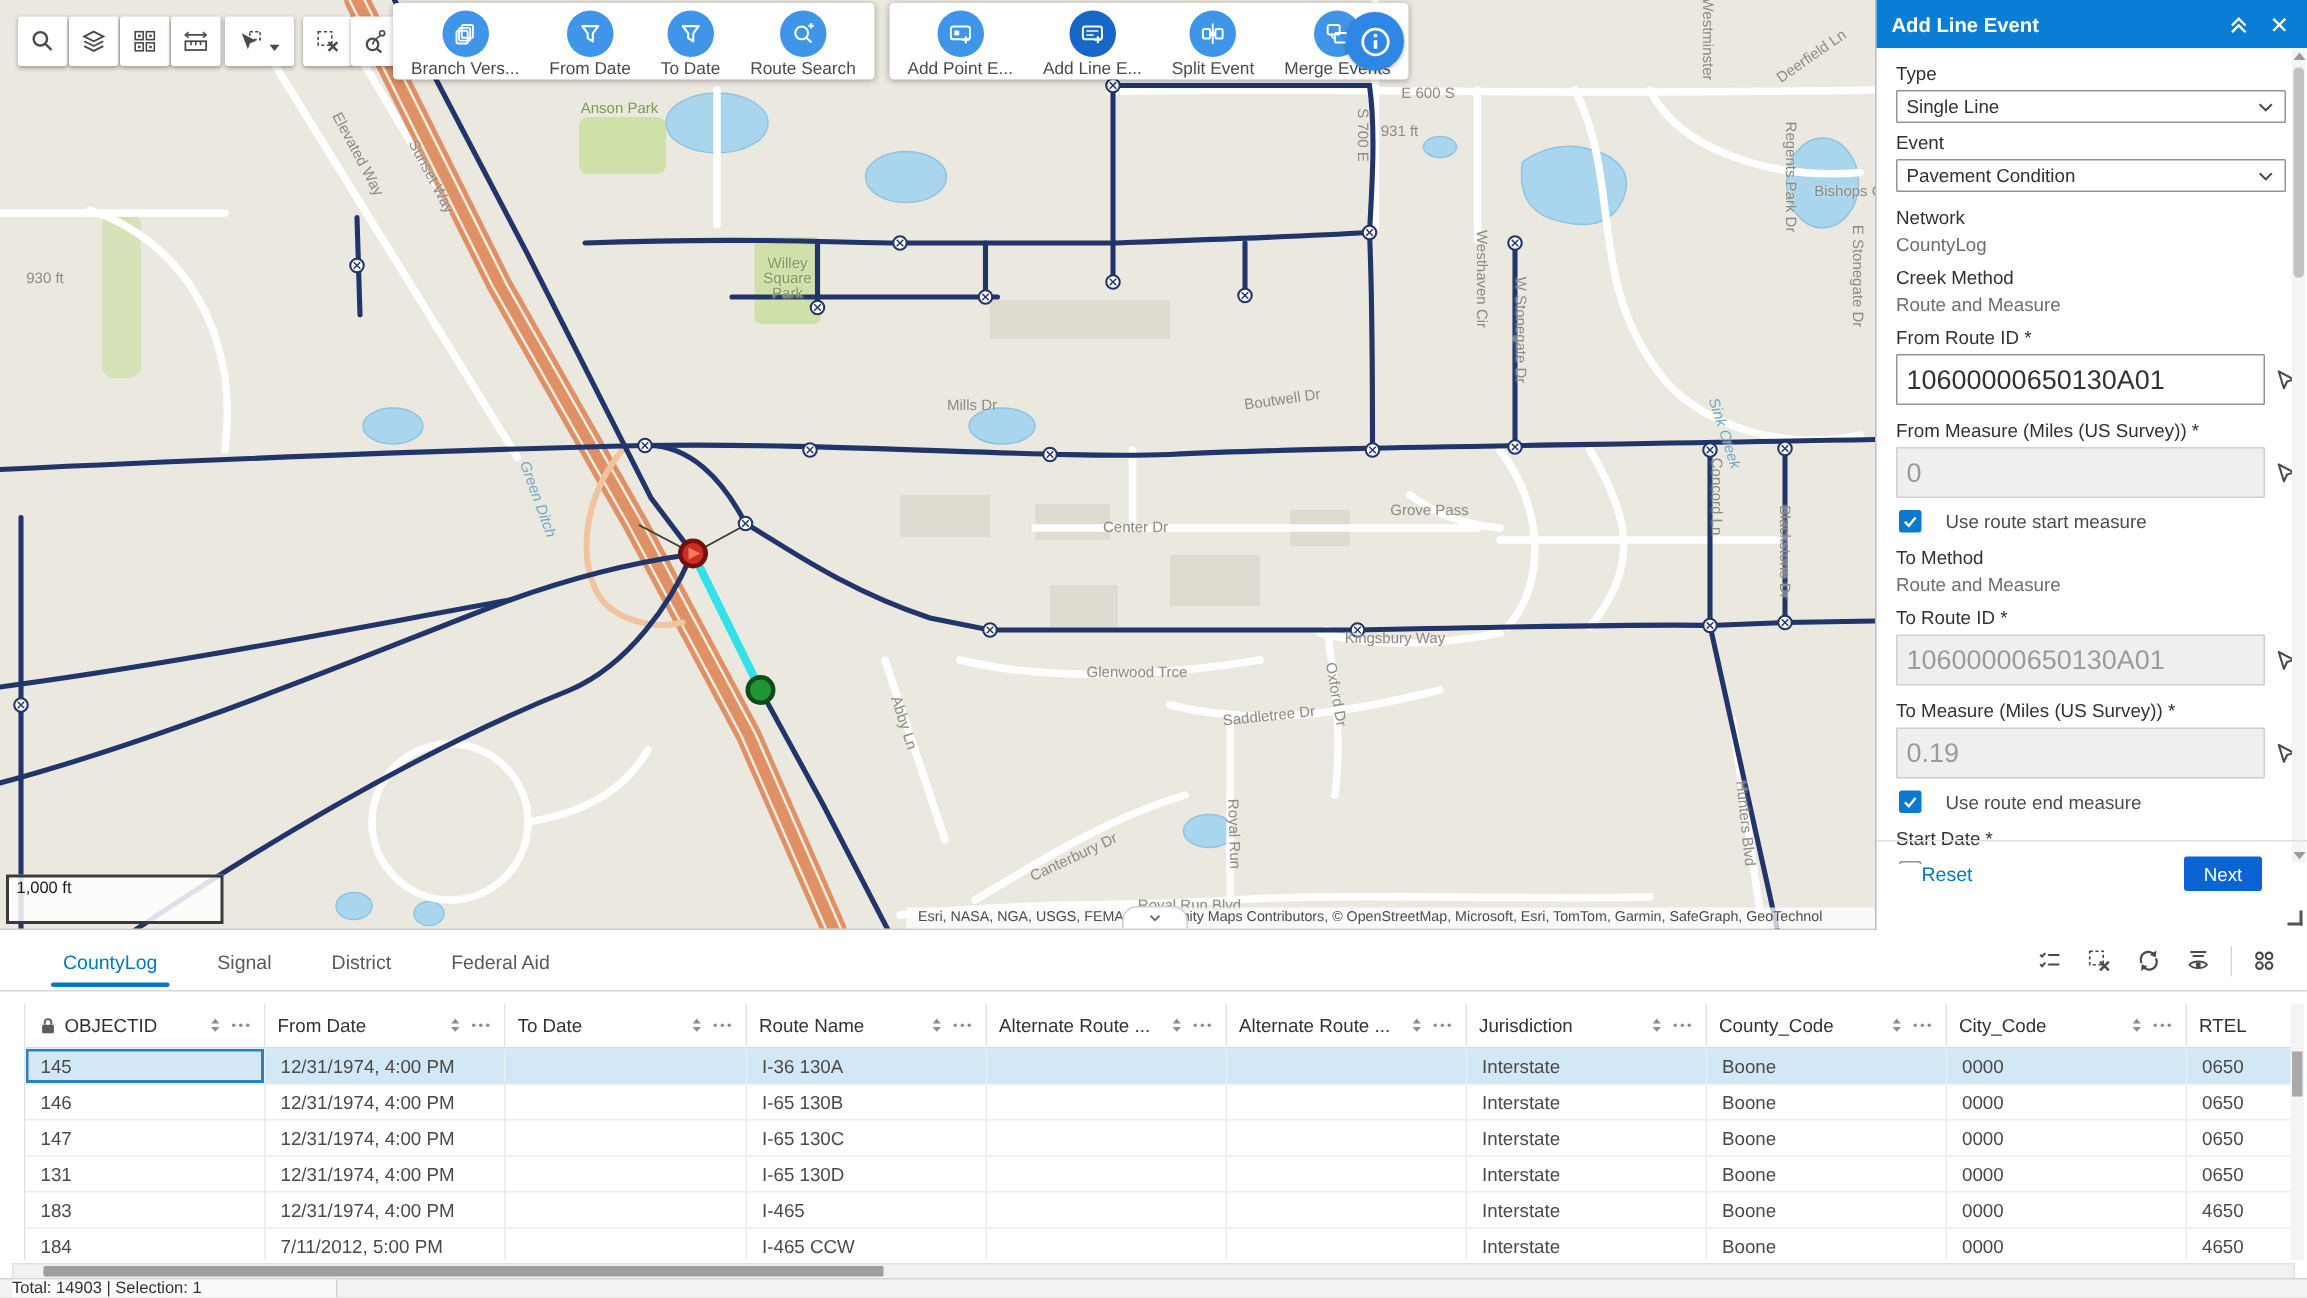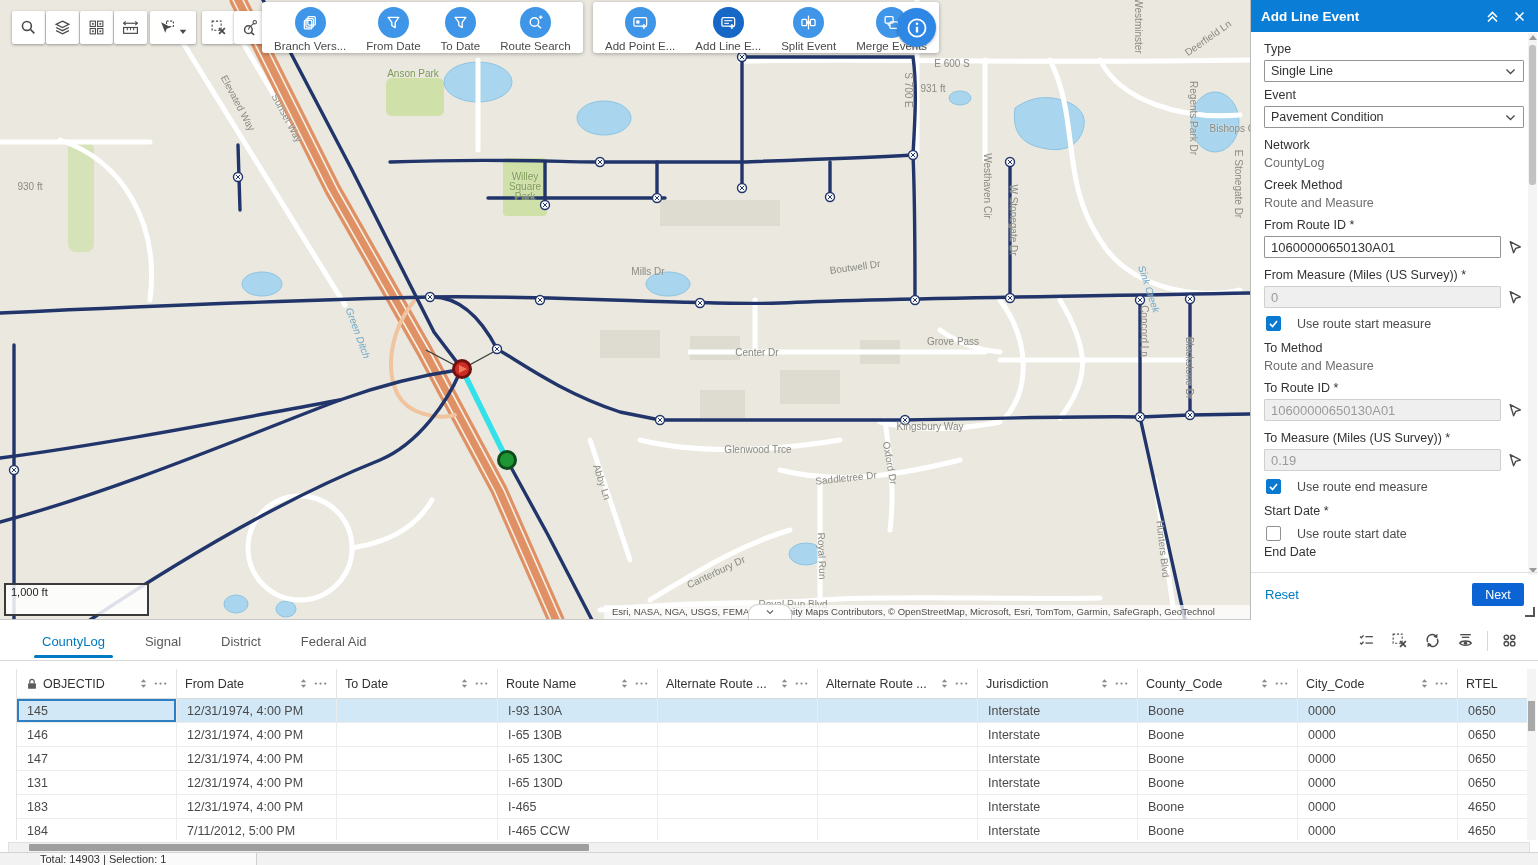--- a/index.html
+++ b/index.html
@@ -40,40 +40,40 @@
   #panel { position:absolute; left:1250px; top:0; width:288px; height:620px; background:#fff; border-left:1px solid #bcbcbc; }
   #panel-header { height:32px; background:#0a7dd6; color:#fff; display:flex; align-items:center; padding:0 10px; }
   #panel-title { font-size:13.5px; font-weight:bold; flex:1; }
   .ph-icon { width:17px; height:17px; margin-left:10px; cursor:pointer; }
   #panel-body { position:absolute; top:32px; bottom:44px; left:0; right:10px; padding:10px 4px 0 13px; overflow:hidden; font-size:12.5px;}
   .flabel { color:#323232; margin-bottom:4px; }
   .fvalue { color:#6e6e6e; margin-bottom:8px; }
   .fgap { margin-top:10px; }
   .inrow { display:flex; align-items:center; gap:6px; margin-bottom:4px;}
   .tbx { flex:1; height:22px; border:1px solid #949494; background:#fff; font-family:"Liberation Sans",sans-serif;
-    font-size:13px; color:#323232; padding:4px 6px; border-radius:1px;}
+    font-size:18px; color:#323232; padding:16px 6px; border-radius:1px;}
   .tbx.dis { background:#efefef; border-color:#cfcfcf; color:#9b9b9b; }
   .ptr-ic { width:17px; height:17px; flex:none; cursor:pointer;}
   .selbox { height:22px; border:1px solid #949494; border-radius:1px; display:flex; align-items:center; padding:0 6px; margin-bottom:6px; cursor:pointer; background:#fff;}
   .selbox .sval { flex:1; color:#323232; }
   .selbox svg { width:13px; height:13px; }
   .datebox { height:22px; border:1px solid #949494; border-radius:1px; display:flex; align-items:center; gap:6px; padding:0 6px; margin-bottom:6px; background:#fff; cursor:pointer;}
   .datebox .dval { flex:1; color:#323232; }
   .datebox svg.cal { width:15px; height:15px; }
   .datebox svg.chv { width:13px; height:13px; }
   .chkrow { display:flex; align-items:center; gap:16px; margin:8px 0 4px 2px; cursor:pointer; }
   .chk { width:15px; height:15px; border:1px solid #919191; border-radius:2px; background:#fff; flex:none; display:flex; align-items:center; justify-content:center;}
   .chk.on { background:#0a7ad1; border-color:#0a7ad1; }
   .chk svg { width:11px; height:11px; }
   .chklabel { color:#4c4c4c; }
   #panel-scroll { position:absolute; right:1px; top:33px; bottom:45px; width:9px; background:#f4f4f4; }
   #panel-thumb { position:absolute; left:1px; top:12px; width:7px; height:140px; background:#c2c2c2; border-radius:3px;}
   .scroll-arrow { position:absolute; left:1px; width:0; height:0; border-left:4px solid transparent; border-right:4px solid transparent; }
-  #panel-footer { position:absolute; bottom:4px; left:0; right:0; height:44px; border-top:1px solid #e0e0e0;
-    display:flex; align-items:center; padding:0 14px;gap:42px; }
+  #panel-footer { position:absolute; bottom:16px; left:0; right:0; height:44px; border-top:1px solid #e0e0e0;
+    display:flex; align-items:center; padding:0 30px;gap:42px; }
   #reset-link { color:#0079c1; font-size:13px; flex:1; cursor:pointer; }
   #next-btn { background:#0c63d4; color:#fff; font-size:12.5px; border:none; border-radius:2px; width:52px; height:23px;
     font-family:"Liberation Sans",sans-serif; cursor:pointer; }
   #panel-resize { position:absolute; right:3px; bottom:3px; width:10px; height:10px;
     border-right:2px solid #555; border-bottom:2px solid #555; }
 
   
   #bottom { position:absolute; left:0; top:621px; width:1538px; height:244px; background:#fff; }
   #tabsbar { height:40px; display:flex; align-items:center; padding-left:40px; gap:36px; border-bottom:1px solid #d8d8d8; position:relative;}
   .tab { font-size:13px; color:#595959; padding:11px 2px 9px; cursor:pointer; position:relative;}
@@ -92,21 +92,21 @@
   .dcell { height:24px; display:flex; align-items:center; padding:0 10px; border-right:1px solid #ececec; border-bottom:1px solid #ececec;
     font-size:12.5px; color:#4a4a4a; white-space:nowrap; overflow:hidden;}
   .grid-row.sel .dcell { background:#d3e8f6; }
   .grid-row.sel .dcell.focus { box-shadow:inset 0 0 0 2px #2e7fc2; }
   #vscroll { position:absolute; right:2px; top:48px; width:9px; height:171px; background:#f4f4f4;}
   #vthumb { position:absolute; left:1px; top:32px; width:7px; height:30px; background:#a9a9a9;}
   #hscroll { position:absolute; left:8px; right:8px; top:221px; height:11px; background:#f1f1f1; border:1px solid #e0e0e0;}
   #hthumb { position:absolute; left:20px; top:1px; width:560px; height:7px; background:#9e9e9e; border-radius:1px;}
   #statusbar { position:absolute; left:0; right:0; top:231px; height:13px; background:#f2f2f2; border-top:1px solid #d4d4d4;
     font-size:11px; color:#323232; padding:0 8px; display:flex; align-items:center;}
-  #statusbar span { background:#fafafa; border-right:1px solid #cfcfcf; padding:0 90px 0 0; height:13px; display:flex; align-items:center;margin-left:32px;}
+  #statusbar span { background:#fafafa; border-right:1px solid #cfcfcf; padding:0 90px 0 0; height:13px; display:flex; align-items:center;}
 </style>
 </head>
 <body>
 
 <div id="app">
 
   <div id="map">
     <svg class="basemap" width="1250" height="620" viewBox="0 0 1250 620">
       <rect x="0" y="0" width="1250" height="620" fill="#eae8df"></rect>
 
@@ -807,21 +807,21 @@
           </div>
           <div class="hcell">
             <span class="cname">RTEL</span>
           </div>
         </div>
       <div id="tbody">
           <div class="grid-row sel">
             <div class="dcell focus">145</div>
             <div class="dcell">12/31/1974, 4:00 PM</div>
             <div class="dcell"></div>
-            <div class="dcell">I-93 130A</div>
+            <div class="dcell">I-36 130A</div>
             <div class="dcell"></div>
             <div class="dcell"></div>
             <div class="dcell">Interstate</div>
             <div class="dcell">Boone</div>
             <div class="dcell">0000</div>
             <div class="dcell">0650</div>
           </div>
           <div class="grid-row">
             <div class="dcell">146</div>
             <div class="dcell">12/31/1974, 4:00 PM</div>

